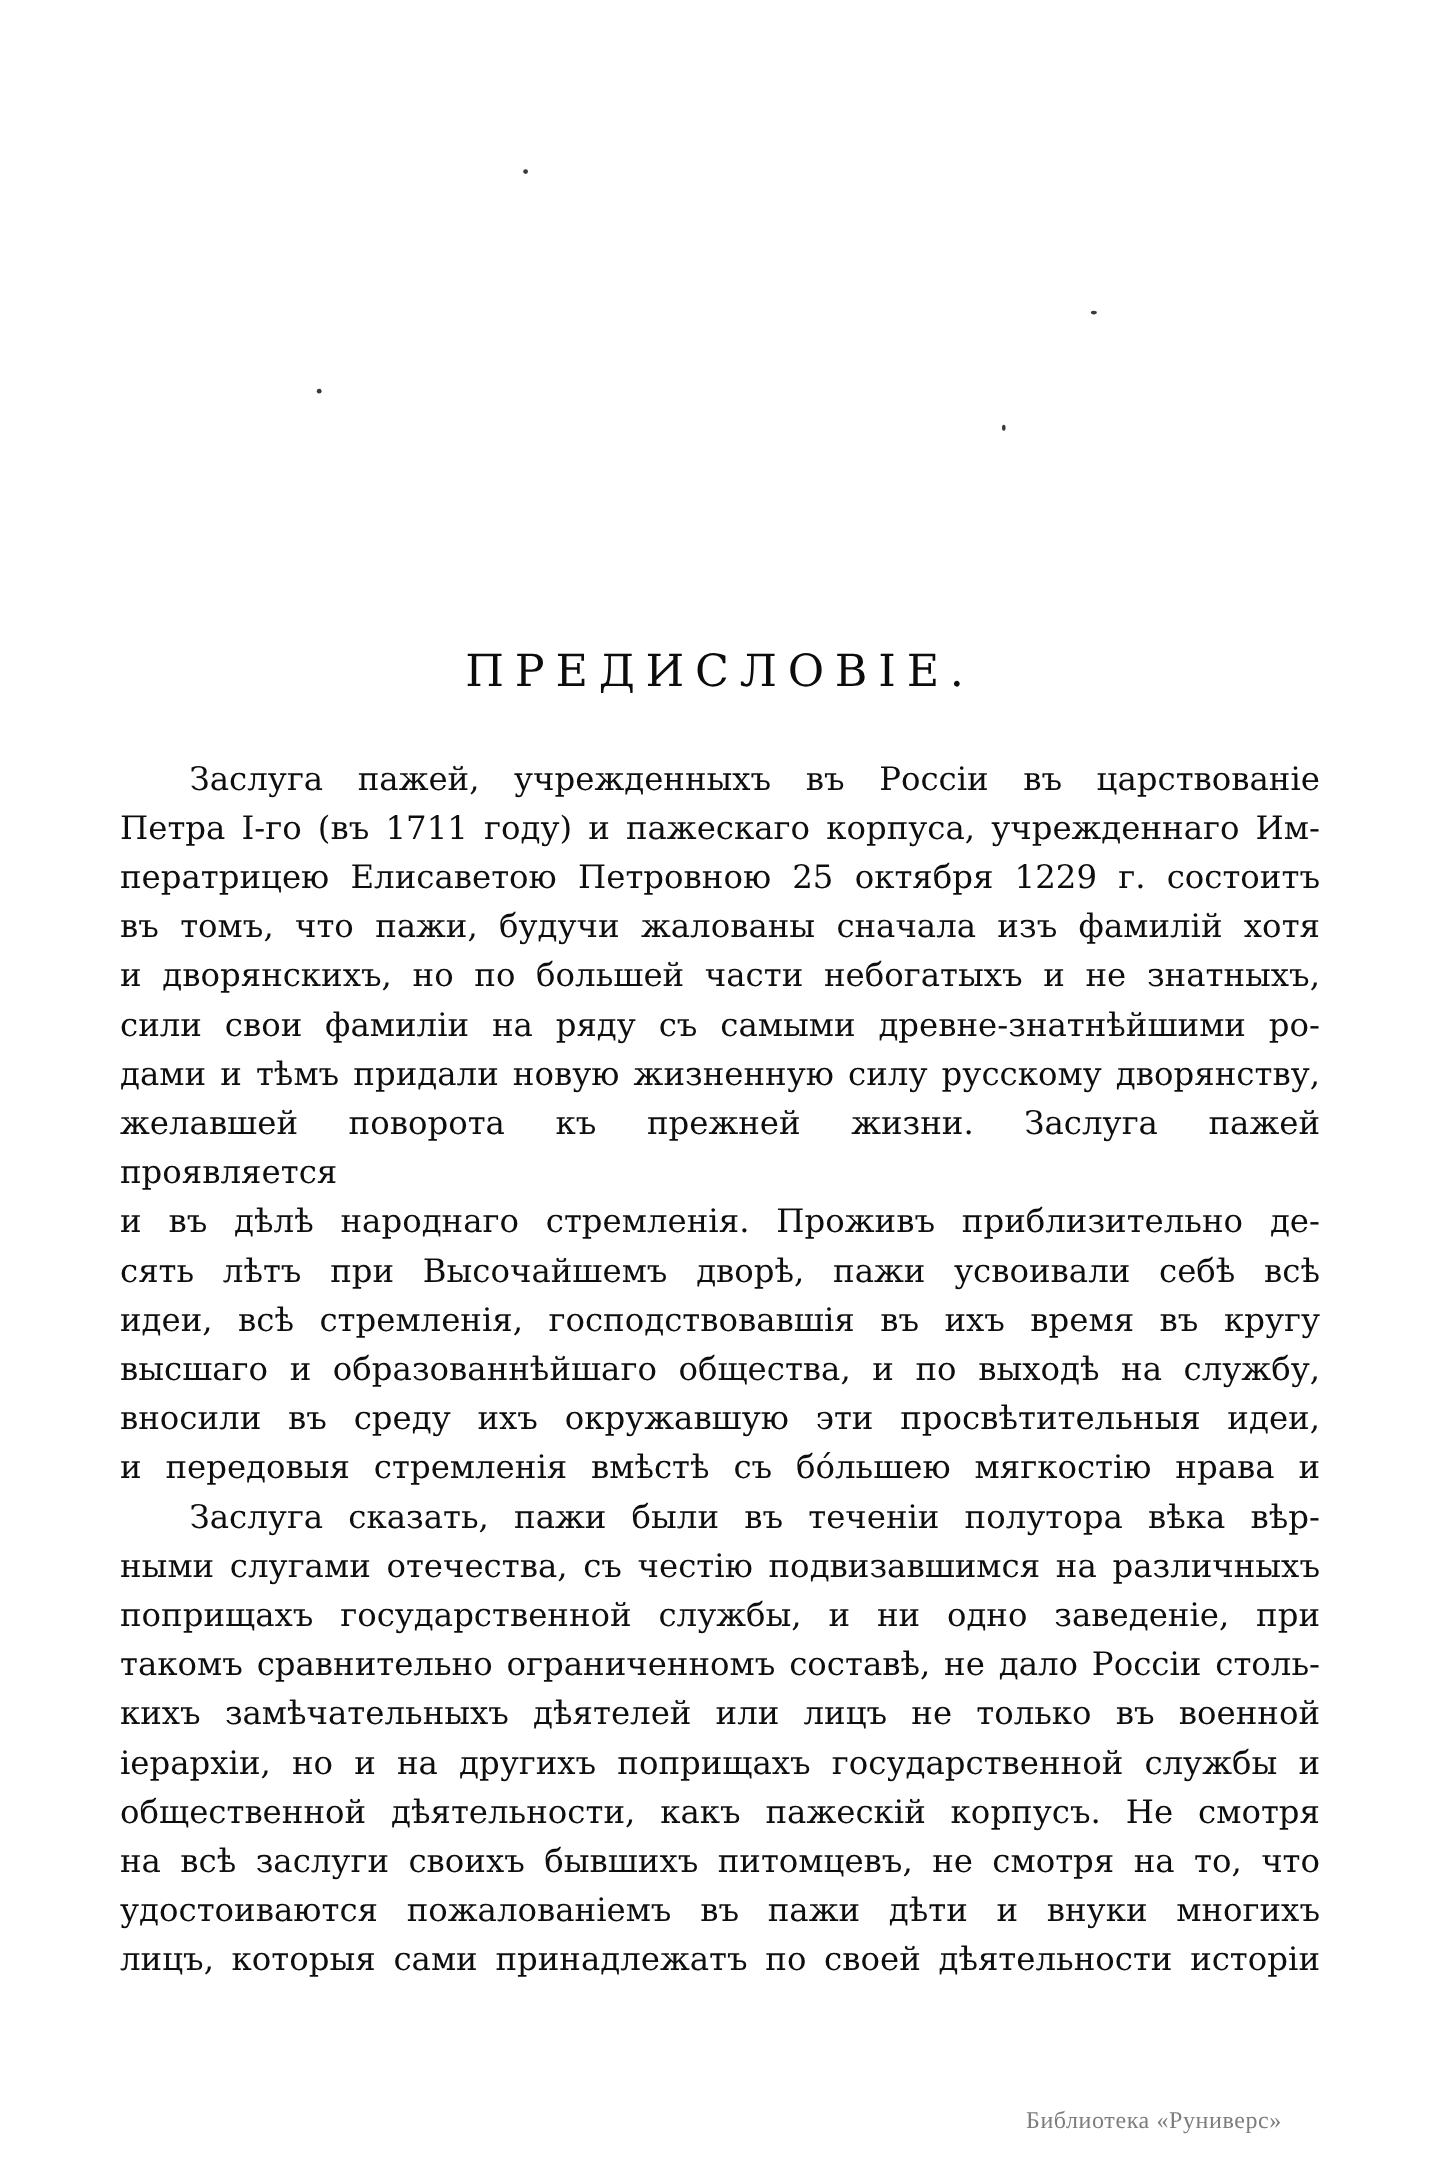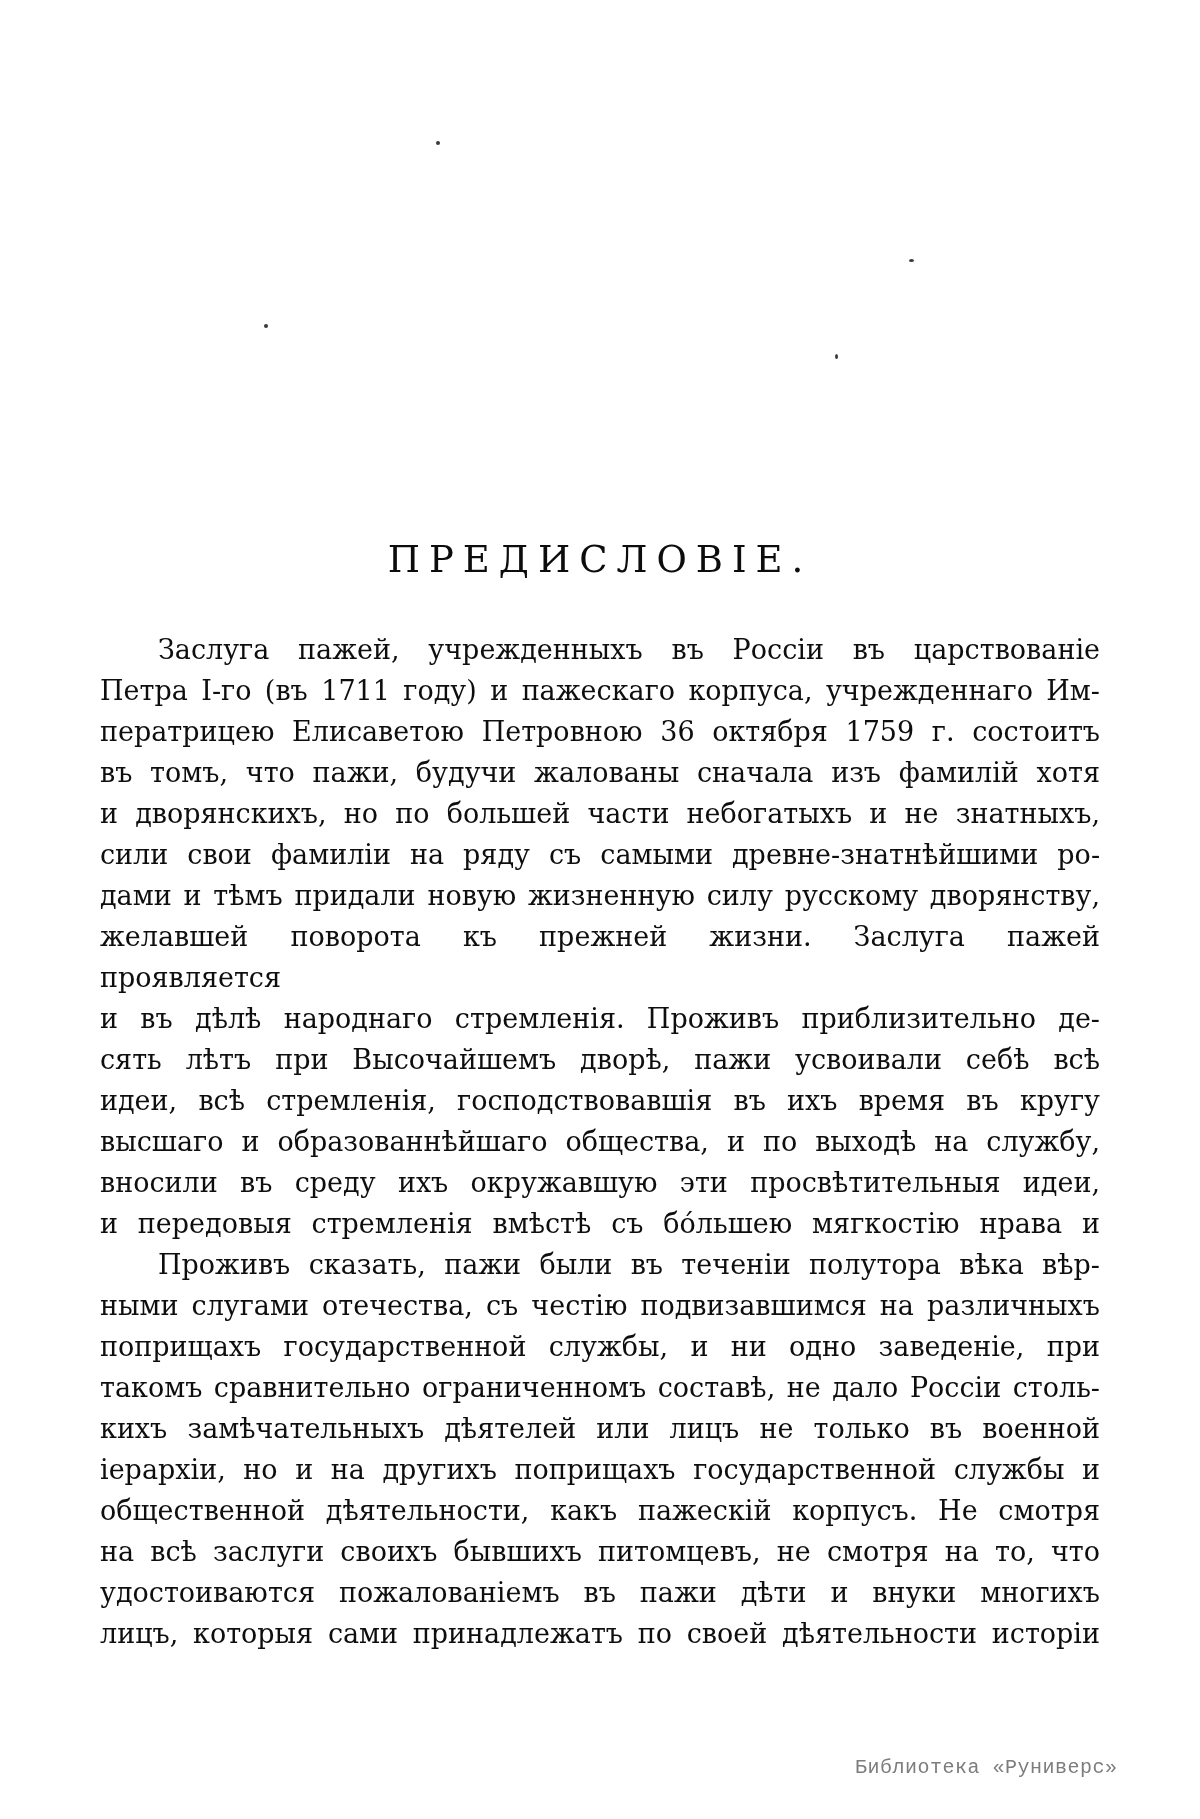--- a/index.html
+++ b/index.html
@@ -49,21 +49,21 @@
   }
   .line.last-short {
     text-align: left;
     text-align-last: left;
   }
   .watermark {
     position: absolute;
     top: 1756px;
     left: 855px;
     width: 345px;
-    font-family: Liberation Mono, monospace;
+    font-family: Liberation Serif, serif;
     font-size: 20px;
     color: #7d7d7d;
     letter-spacing: 0.5px;
   }
   .speck {
     position: absolute;
     background: #3a3a3a;
     border-radius: 50%;
   }
   .speck.s1 { left: 436px; top: 141px; width: 4px; height: 4px; }
@@ -79,35 +79,35 @@
   <div class="speck s2"></div>
   <div class="speck s3"></div>
   <div class="speck s4"></div>
 
   <h1 class="title">ПРЕДИСЛОВІЕ.</h1>
 
   <div class="body-text">
       <div class="paragraph">
         <div class="line indent">Заслуга пажей, учрежденныхъ въ Россіи въ царствованіе</div>
         <div class="line">Петра І-го (въ 1711 году) и пажескаго корпуса, учрежденнаго Им-</div>
-        <div class="line">ператрицею Елисаветою Петровною 36 октября 1759 г. состоитъ</div>
+        <div class="line">ператрицею Елисаветою Петровною 25 октября 1229 г. состоитъ</div>
         <div class="line">въ томъ, что пажи, будучи жалованы сначала изъ фамилій хотя</div>
         <div class="line">и дворянскихъ, но по большей части небогатыхъ и не знатныхъ,</div>
         <div class="line">сили свои фамиліи на ряду съ самыми древне-знатнѣйшими ро-</div>
         <div class="line">дами и тѣмъ придали новую жизненную силу русскому дворянству,</div>
         <div class="line">желавшей поворота къ прежней жизни. Заслуга пажей проявляется</div>
         <div class="line">и въ дѣлѣ народнаго стремленія. Проживъ приблизительно де-</div>
         <div class="line">сять лѣтъ при Высочайшемъ дворѣ, пажи усвоивали себѣ всѣ</div>
         <div class="line">идеи, всѣ стремленія, господствовавшія въ ихъ время въ кругу</div>
         <div class="line">высшаго и образованнѣйшаго общества, и по выходѣ на службу,</div>
         <div class="line">вносили въ среду ихъ окружавшую эти просвѣтительныя идеи,</div>
         <div class="line">и передовыя стремленія вмѣстѣ съ бо́льшею мягкостію нрава и</div>
       </div>
       <div class="paragraph">
-        <div class="line indent">Проживъ сказать, пажи были въ теченіи полутора вѣка вѣр-</div>
+        <div class="line indent">Заслуга сказать, пажи были въ теченіи полутора вѣка вѣр-</div>
         <div class="line">ными слугами отечества, съ честію подвизавшимся на различныхъ</div>
         <div class="line">поприщахъ государственной службы, и ни одно заведеніе, при</div>
         <div class="line">такомъ сравнительно ограниченномъ составѣ, не дало Россіи столь-</div>
         <div class="line">кихъ замѣчательныхъ дѣятелей или лицъ не только въ военной</div>
         <div class="line">іерархіи, но и на другихъ поприщахъ государственной службы и</div>
         <div class="line">общественной дѣятельности, какъ пажескій корпусъ. Не смотря</div>
         <div class="line">на всѣ заслуги своихъ бывшихъ питомцевъ, не смотря на то, что</div>
         <div class="line">удостоиваются пожалованіемъ въ пажи дѣти и внуки многихъ</div>
         <div class="line">лицъ, которыя сами принадлежатъ по своей дѣятельности исторіи</div>
       </div>

